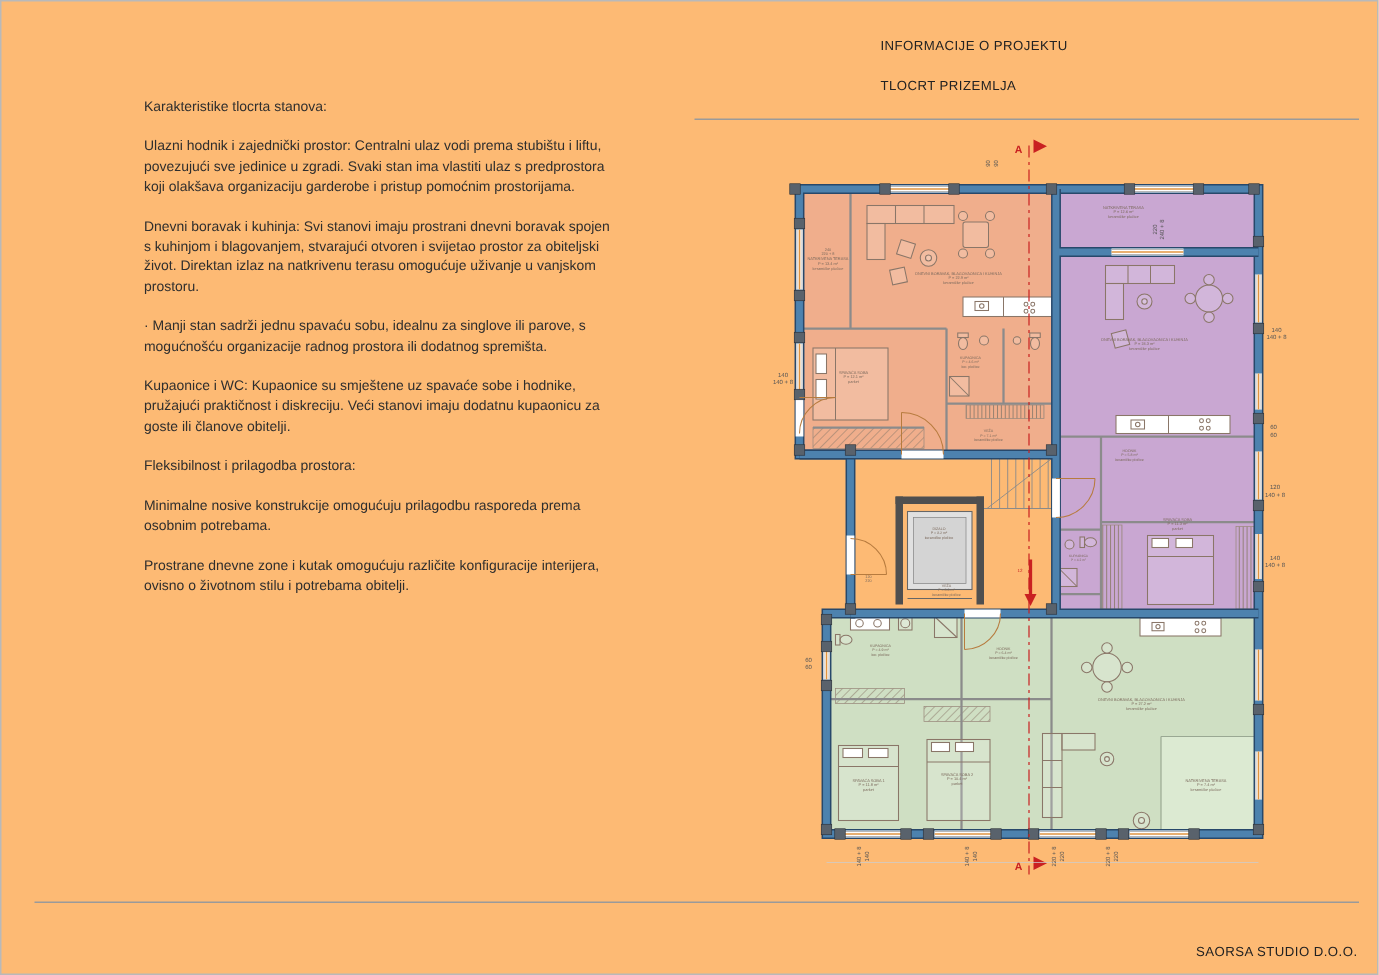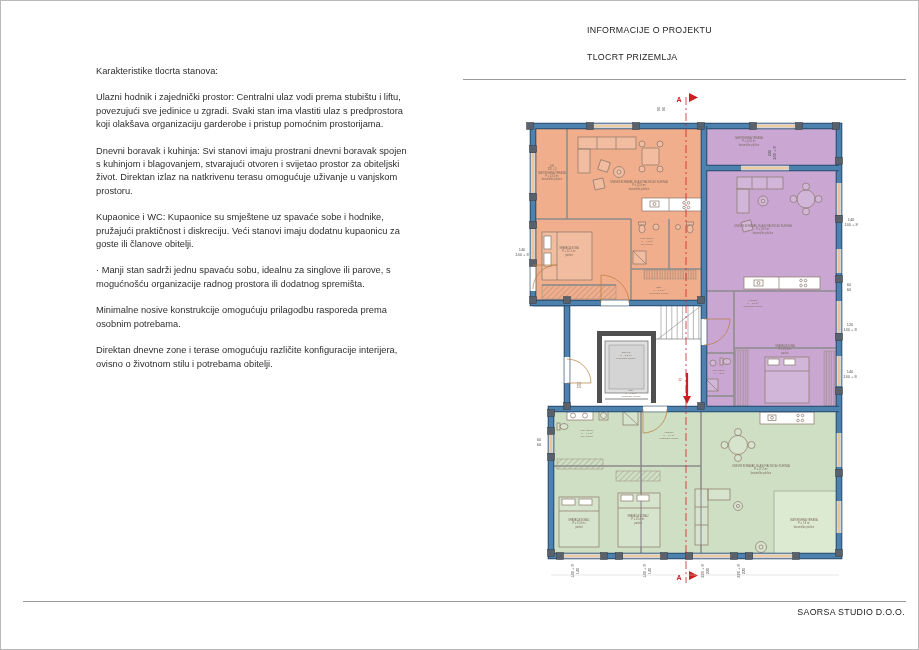--- a/index.html
+++ b/index.html
@@ -1,60 +1,61 @@
 <!DOCTYPE html>
 <html><head>
 <meta charset="utf-8">
 <style>
   html,body{margin:0;padding:0;background:#e8e8e8;}
   .page{
-    position:relative;width:917px;height:648px;background:#ffffff;
+    position:relative;width:917px;height:648px;background:#fdba74;
     border:1px solid #b9b9b9;overflow:hidden;
     font-family:"Liberation Sans",sans-serif;color:#333;
   }
   .info-col{
     position:absolute;left:95px;top:64px;width:334px;
     font-size:9.3px;line-height:13.4px;color:#2e2e2e;
   }
   .info-col p{margin:0 0 13px 0;white-space:pre-line;}
   .hdr{position:absolute;left:586px;font-size:8.8px;letter-spacing:.3px;color:#222;}
   .hdr.title{top:24px;}
   .hdr.subtitle{top:51px;}
   .rule{position:absolute;height:0;border-top:1px solid #9a9a9a;}
   .rule.header{left:462px;top:78px;width:443px;}
   .rule.footer{left:22px;top:600px;width:883px;}
-  .footer-text{position:absolute;right:13px;top:606px;font-size:8.8px;letter-spacing:.3px;color:#222;}
+  .footer-text{position:absolute;right:13px;top:628px;font-size:8.8px;letter-spacing:.3px;color:#222;}
   svg text{font-family:"Liberation Sans",sans-serif;}
 </style>
 </head>
 <body>
 
 <div class="page">
 
   <div class="hdr title">INFORMACIJE O PROJEKTU</div>
   <div class="hdr subtitle">TLOCRT PRIZEMLJA</div>
   <div class="rule header"></div>
 
   <div class="info-col" id="info-col">
       <p>Karakteristike tlocrta stanova:</p>
       <p>Ulazni hodnik i zajednički prostor: Centralni ulaz vodi prema stubištu i liftu,
 povezujući sve jedinice u zgradi. Svaki stan ima vlastiti ulaz s predprostora
 koji olakšava organizaciju garderobe i pristup pomoćnim prostorijama.</p>
       <p>Dnevni boravak i kuhinja: Svi stanovi imaju prostrani dnevni boravak spojen
 s kuhinjom i blagovanjem, stvarajući otvoren i svijetao prostor za obiteljski
 život. Direktan izlaz na natkrivenu terasu omogućuje uživanje u vanjskom
 prostoru.</p>
+      <p>· Manji stan sadrži jednu spavaću sobu, idealnu za singlove ili parove, s
+mogućnošću organizacije radnog prostora ili dodatnog spremišta.</p>
       <p>Kupaonice i WC: Kupaonice su smještene uz spavaće sobe i hodnike,
 pružajući praktičnost i diskreciju. Veći stanovi imaju dodatnu kupaonicu za
 goste ili članove obitelji.</p>
-      <p>· Manji stan sadrži jednu spavaću sobu, idealnu za singlove ili parove, s
-mogućnošću organizacije radnog prostora ili dodatnog spremišta.</p>
+      <p>Fleksibilnost i prilagodba prostora:</p>
       <p>Minimalne nosive konstrukcije omogućuju prilagodbu rasporeda prema
 osobnim potrebama.</p>
-      <p>Direktan dnevne zone i terase omogućuju različite konfiguracije interijera,
+      <p>Prostrane dnevne zone i kutak omogućuju različite konfiguracije interijera,
 ovisno o životnom stilu i potrebama obitelji.</p>
     </div>
 
   <svg id="plan-svg" style="position:absolute;left:455px;top:85px;" width="460" height="510" viewBox="455 85 460 510" xmlns="http://www.w3.org/2000/svg">
 
     <defs>
       <pattern id="hDiag" width="4" height="4" patternUnits="userSpaceOnUse" patternTransform="rotate(45)">
         <line x1="0" y1="0" x2="0" y2="4" stroke="#8c7a6b" stroke-width="0.7"></line>
       </pattern>
       <pattern id="hVert" width="2.6" height="4" patternUnits="userSpaceOnUse">

